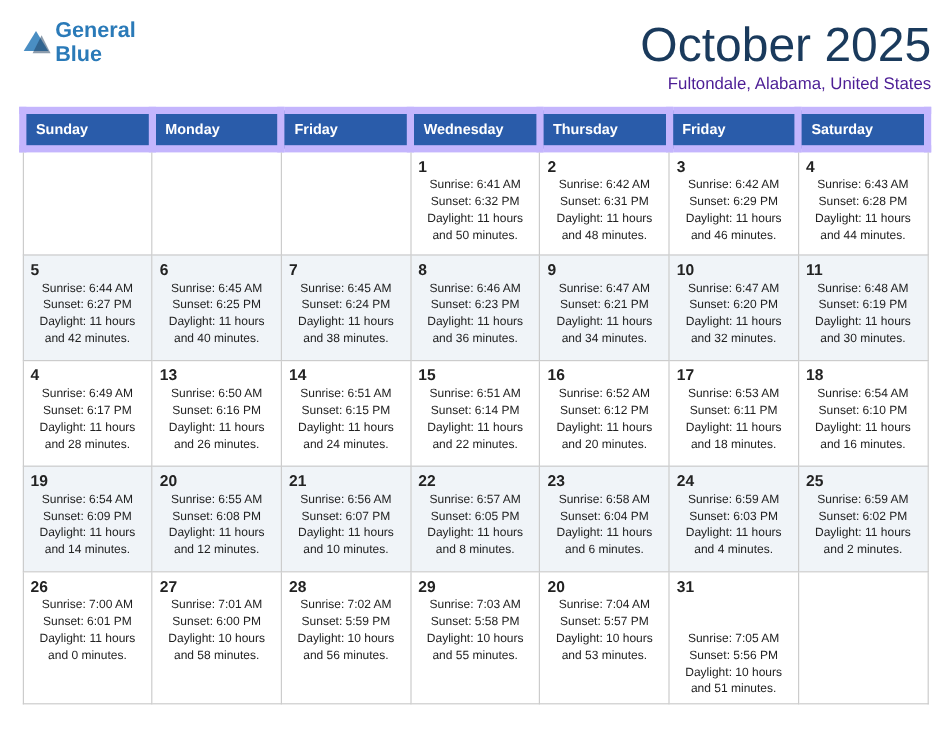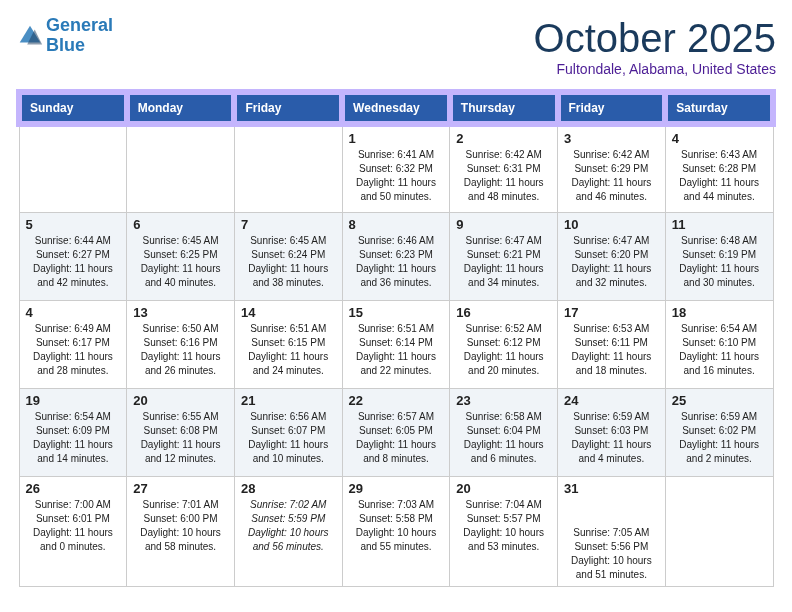--- a/index.html
+++ b/index.html
@@ -326,21 +326,21 @@
         </td>
         <td>
           <span class="day-number">27</span>
           <div class="cell-text" style="white-space: pre-line;">Sunrise: 7:01 AM
 Sunset: 6:00 PM
 Daylight: 10 hours
 and 58 minutes.</div>
         </td>
         <td>
           <span class="day-number">28</span>
-          <div class="cell-text" style="white-space: pre-line; font-style: italic;">Sunrise: 7:02 AM
+          <div class="cell-text" style="white-space: pre-line;">Sunrise: 7:02 AM
 Sunset: 5:59 PM
 Daylight: 10 hours
 and 56 minutes.</div>
         </td>
         <td>
           <span class="day-number">29</span>
           <div class="cell-text" style="white-space: pre-line;">Sunrise: 7:03 AM
 Sunset: 5:58 PM
 Daylight: 10 hours
 and 55 minutes.</div>

